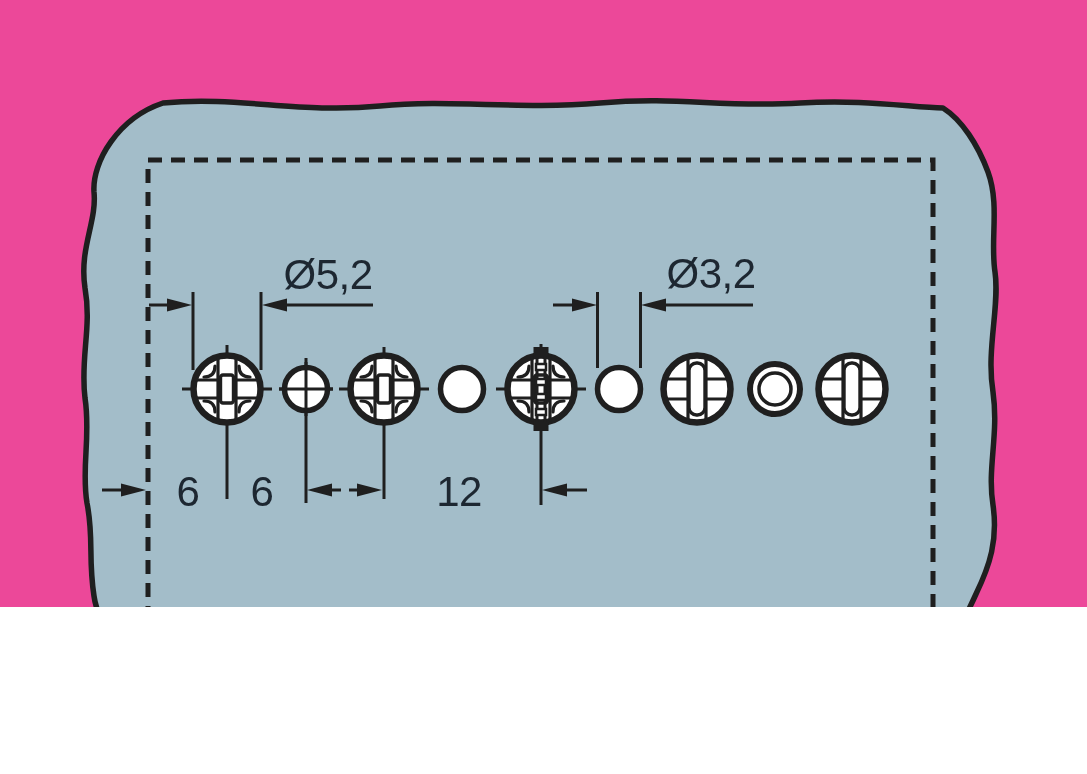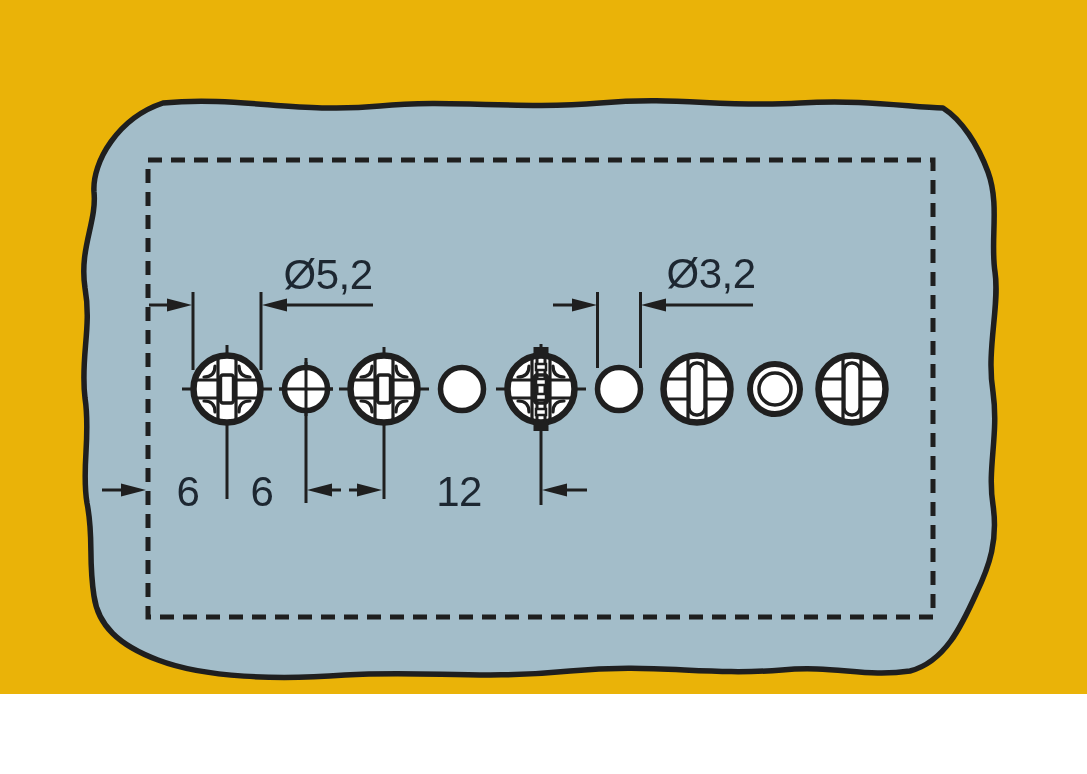--- a/index.html
+++ b/index.html
@@ -1,16 +1,16 @@
 <!DOCTYPE html>
 <html><head>
 <meta charset="utf-8">
 <style>
   html,body{margin:0;padding:0;background:#ffffff;}
-  .stage{position:relative;width:1087px;height:694px;background:#eab308;overflow:hidden;}
+  .stage{position:relative;width:1087px;height:607px;background:#ec4899;overflow:hidden;}
   svg{display:block;}
   text{font-family:"Liberation Sans","DejaVu Sans",sans-serif;fill:#1d2731;letter-spacing:-0.5px;}
   .dimtxt{font-size:42px;}
 </style>
 </head>
 <body>
 
 <div class="stage">
 <svg width="1087" height="774" viewBox="0 0 1087 774">
 

